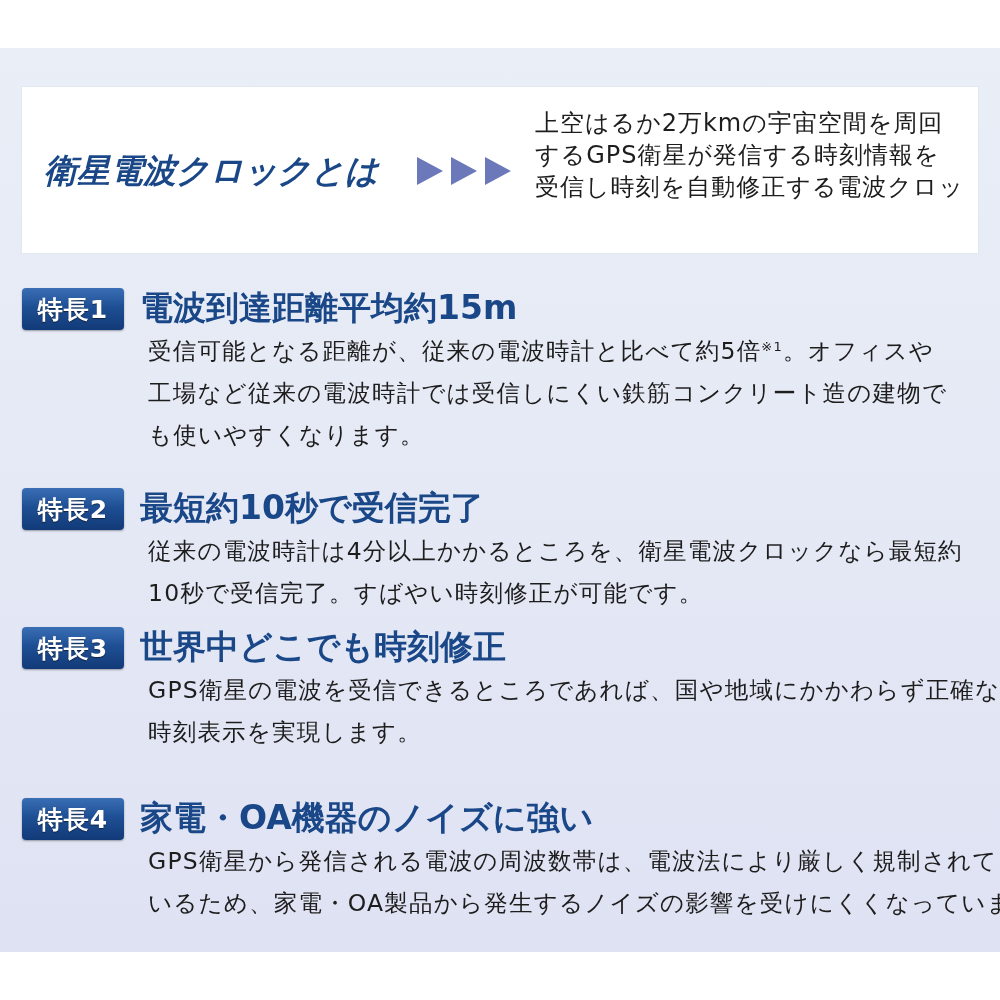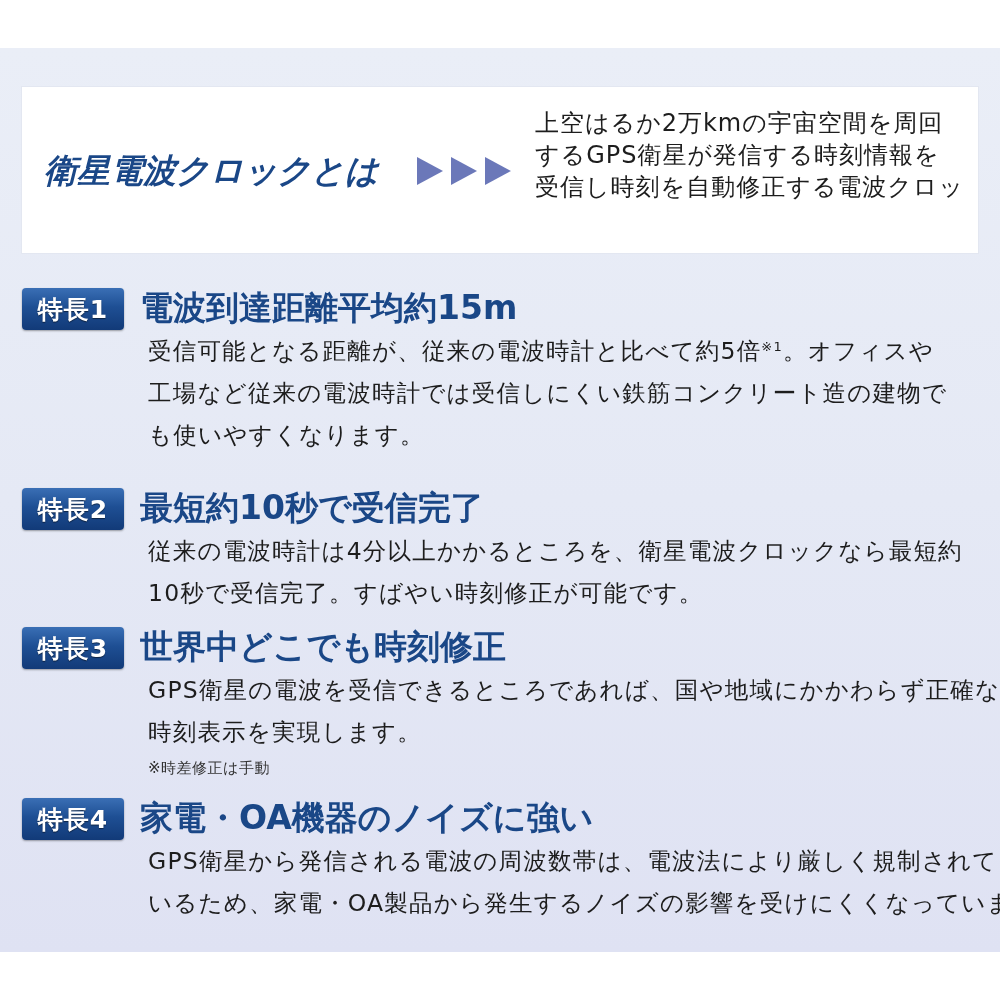--- a/index.html
+++ b/index.html
@@ -105,21 +105,20 @@
       <p>10秒で受信完了。すばやい時刻修正が可能です。</p>
     </div>
   </div>
 
   <div class="feature" style="top:579px;">
     <div class="badge">特長3</div>
     <div class="feat-title">世界中どこでも時刻修正</div>
     <div class="feat-body">
       <p>GPS衛星の電波を受信できるところであれば、国や地域にかかわらず正確な</p>
       <p>時刻表示を実現します。</p>
-      <p class="feat-note">※時差修正は手動</p>
     </div>
   </div>
 
   <div class="feature" style="top:750px;">
     <div class="badge">特長4</div>
     <div class="feat-title">家電・OA機器のノイズに強い</div>
     <div class="feat-body">
       <p>GPS衛星から発信される電波の周波数帯は、電波法により厳しく規制されて</p>
       <p>いるため、家電・OA製品から発生するノイズの影響を受けにくくなっています。</p>
     </div>

